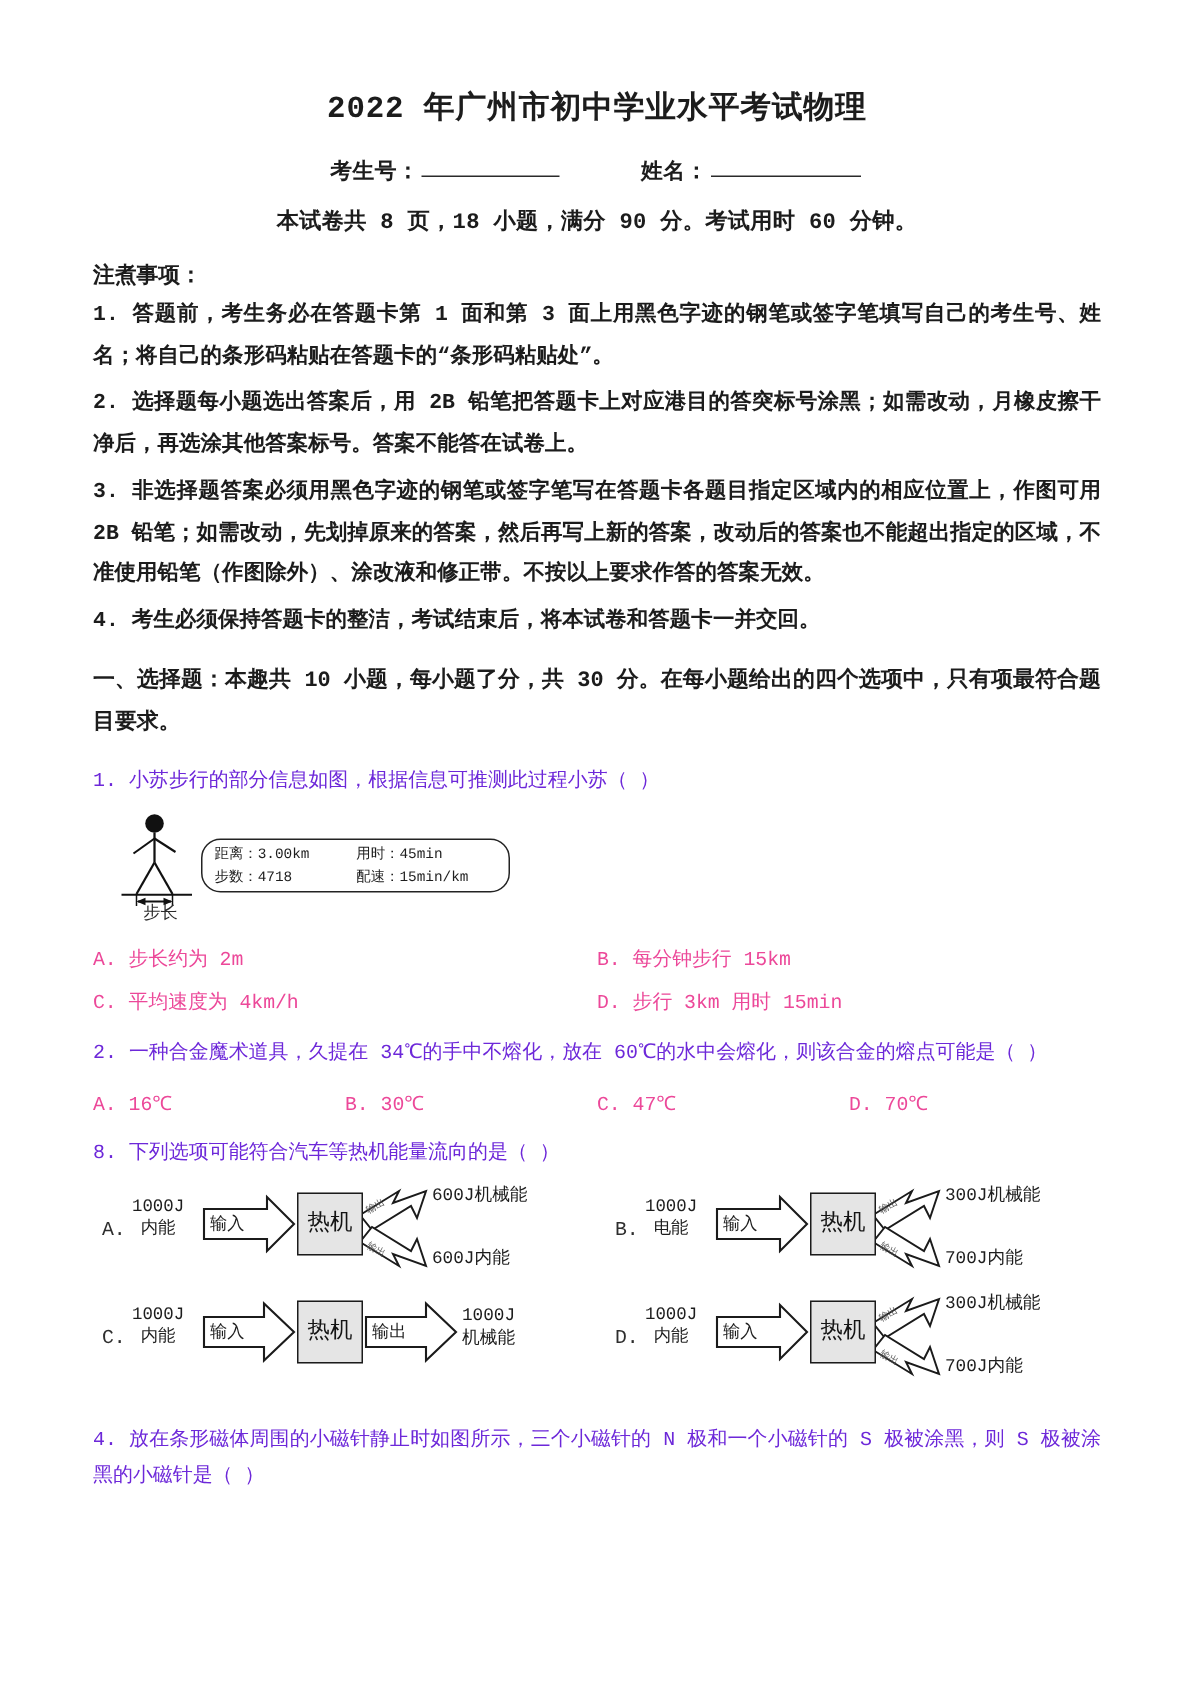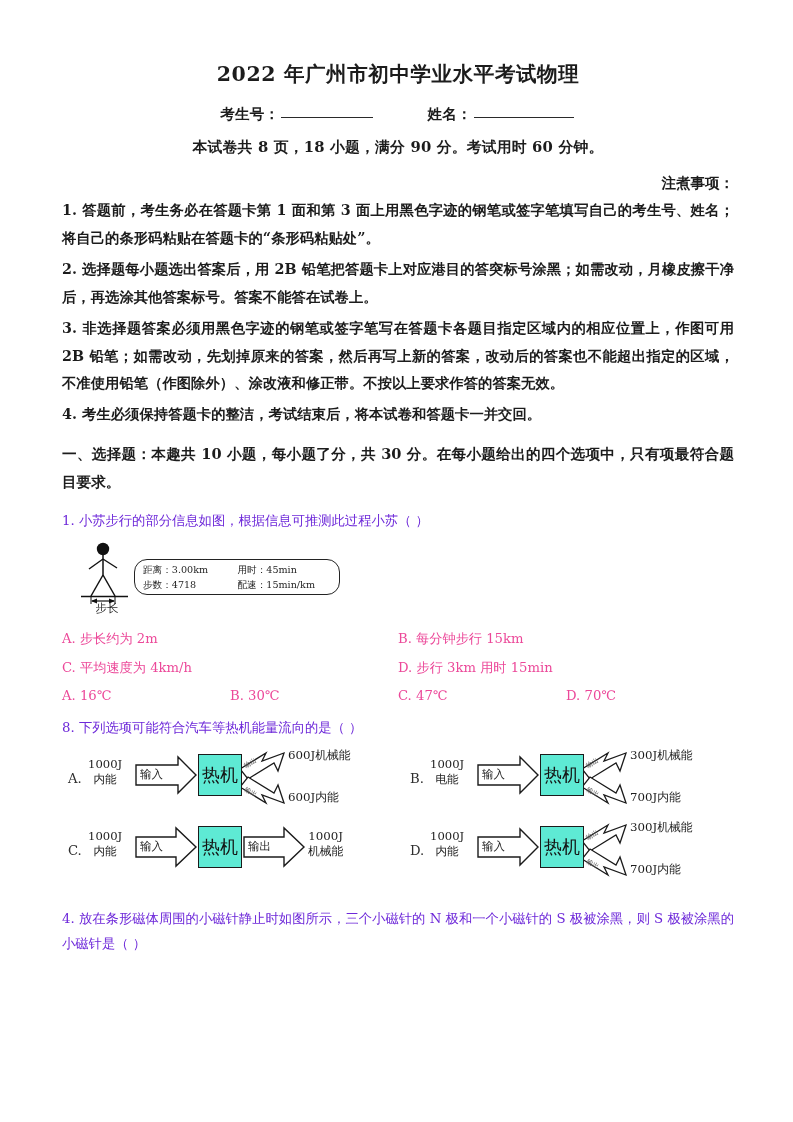--- a/index.html
+++ b/index.html
@@ -14,20 +14,21 @@
     color: #1c1c1c;
     position: relative;
     overflow: hidden;
   }
   .page {
     width: 793px;
     height: 1122px;
     padding: 0;
     box-sizing: border-box;
     position: relative;
+    font-family: Liberation Mono, monospace;
   }
   .inner {
     position: absolute;
     left: 62px;
     top: 0;
     width: 672px;
   }
 
   
   .doc-title {
@@ -62,21 +63,20 @@
     font-weight: bold;
     margin-top: 15px;
     letter-spacing: 0.2px;
   }
 
   
   .notes-head {
     font-size: 14.5px;
     font-weight: bold;
     margin-top: 17px;
-    text-align: right;
   }
   .note {
     font-size: 14.3px;
     font-weight: bold;
     line-height: 1.92;
     margin-top: 4px;
     text-align: justify;
     text-justify: inter-ideograph;
     letter-spacing: 0.05px;
   }
@@ -185,25 +185,25 @@
     text-align: center;
     color: #1d1d1d;
     white-space: nowrap;
   }
   .eo-box {
     position: absolute;
     width: 44px;
     height: 42px;
     border: 1.5px solid #1b1b1b;
     box-sizing: border-box;
-    font-size: 18px;
+    font-size: 15px;
     text-align: center;
     line-height: 40px;
     color: #141414;
-    background: #5eead4;
+    background: #e5e5e5;
   }
   .eo-out {
     position: absolute;
     font-size: 11.8px;
     color: #1d1d1d;
     white-space: nowrap;
   }
   .eo-out2 {
     position: absolute;
     font-size: 11.8px;
@@ -269,20 +269,21 @@
 
   <div class="opts-row">
     <div class="op op-half">A. 步长约为 2m</div>
     <div class="op op-half">B. 每分钟步行 15km</div>
   </div>
   <div class="opts-row">
     <div class="op op-half">C. 平均速度为 4km/h</div>
     <div class="op op-half">D. 步行 3km 用时 15min</div>
   </div>
 
+  <div class="q-stem">2. 一种合金魔术道具，久提在 34℃的手中不熔化，放在 60℃的水中会熔化，则该合金的熔点可能是（        ）</div>
   <div class="opts-row">
     <div class="op op-quarter">A. 16℃</div>
     <div class="op op-quarter">B. 30℃</div>
     <div class="op op-quarter">C. 47℃</div>
     <div class="op op-quarter">D. 70℃</div>
   </div>
 
   <div class="q-stem">8. 下列选项可能符合汽车等热机能量流向的是（        ）</div>
 
   <div class="energy-wrap">

